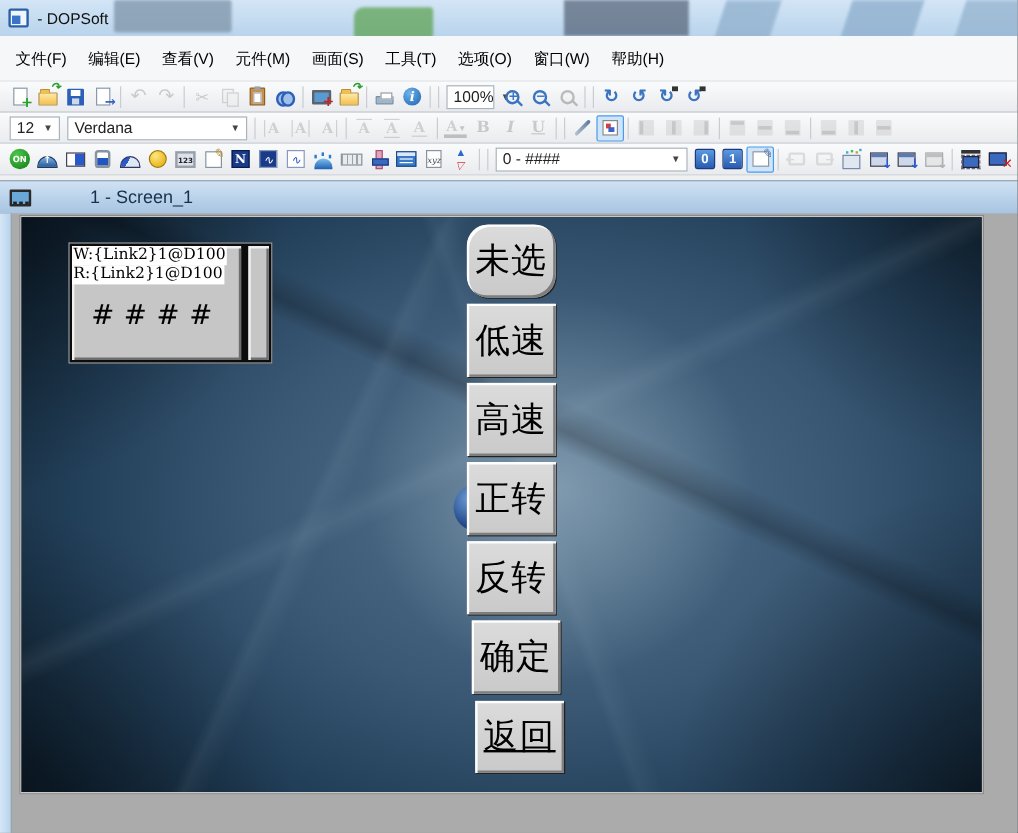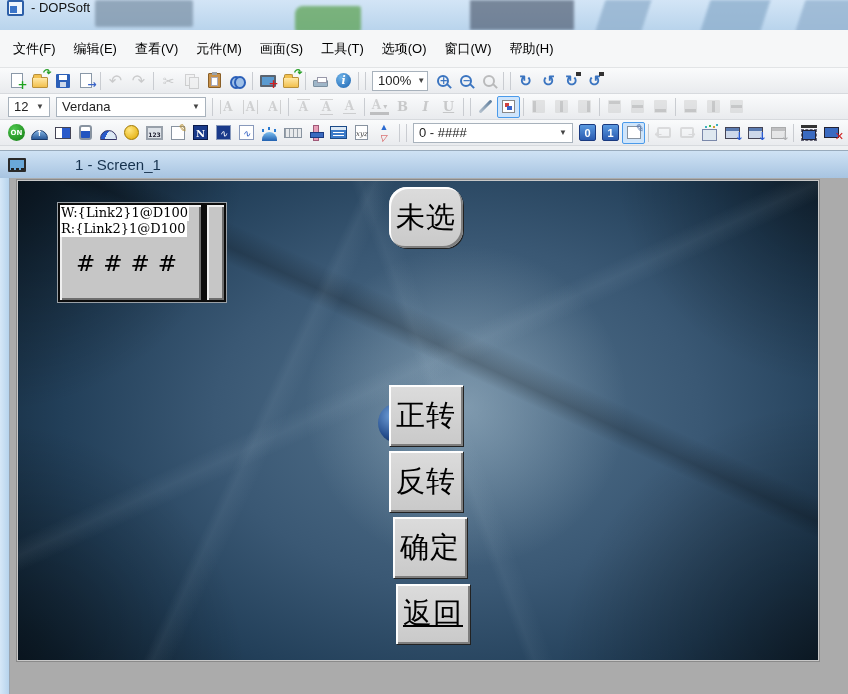--- a/index.html
+++ b/index.html
@@ -2,21 +2,21 @@
 <html><head>
 <meta charset="utf-8">
 <style>
   * { box-sizing: border-box; margin: 0; padding: 0; }
   html,body { width:848px; height:694px; overflow:hidden; }
   body { font-family:"Liberation Sans", sans-serif; background:#ababab; }
   .app { position:relative; width:848px; height:694px; background:#ababab; }
 
   
   .titlebar { position:relative; height:30px; background:linear-gradient(#d3e5f6,#b9d4ec);
-              overflow:hidden; display:flex; padding-left:7px; }
+              overflow:hidden; display:flex; align-items:center; padding-left:7px; }
   .glass { position:absolute; top:0; filter:blur(1.5px); }
   .g1 { left:95px;  width:98px; height:27px; background:#7d93a8; opacity:.75; border-radius:2px; }
   .g2 { left:295px; top:6px; width:66px; height:26px; background:#58a04b; opacity:.7; border-radius:8px 3px 3px 3px; }
   .g3 { left:470px; width:104px; height:30px; background:#49566b; opacity:.65; }
   .g4 { left:600px; width:46px; height:34px; background:#93b2cf; opacity:.8; transform:skewX(-18deg); }
   .g5 { left:705px; width:60px; height:34px; background:#8fb0ce; opacity:.8; transform:skewX(-18deg); }
   .g6 { left:800px; width:55px; height:34px; background:#96b4d1; opacity:.8; transform:skewX(-18deg); }
   .app-icon { position:relative; width:17px; height:16px; background:#eef5fc; border:2px solid #2d5fa8;
               border-radius:2px; flex:none; }
   .app-icon::after { content:""; position:absolute; left:1px; bottom:1px; width:7px; height:7px; background:#3a74c8; }
@@ -280,21 +280,21 @@
       </span>
     <span class="sep"></span>
     <span class="tbi">
         <i class="ic-print"></i>
       </span>
     <span class="tbi">
         <i class="ic-info"></i>
       </span>
     <span class="sep"></span>
     <span class="sep"></span>
-    <div class="combo" style="width:56px">
+    <div class="combo" style="width:40px">
       <span>100%</span>
       <span class="carr">▼</span>
     </div>
     <span class="tbi">
         <i class="ic-mag"></i>
       </span>
     <span class="tbi">
         <i class="ic-mag minus"></i>
       </span>
     <span class="tbi dis">
@@ -512,20 +512,22 @@
             <div class="num-addr">R:{Link2}1@D100</div>
             <div class="num-value">####</div>
           </div>
           <div class="num-gap"></div>
           <div class="num-bar"></div>
         </div>
 
         <div class="ball"></div>
 
         <div class="hmi-btn b0">未选</div>
+        <div class="hmi-btn b1">低速</div>
+        <div class="hmi-btn b2">高速</div>
         <div class="hmi-btn b3">正转</div>
         <div class="hmi-btn b4">反转</div>
         <div class="hmi-btn b5">确定</div>
         <div class="hmi-btn b6">返回</div>
 
       </div>
     </div>
   </div>
 
 </div>

